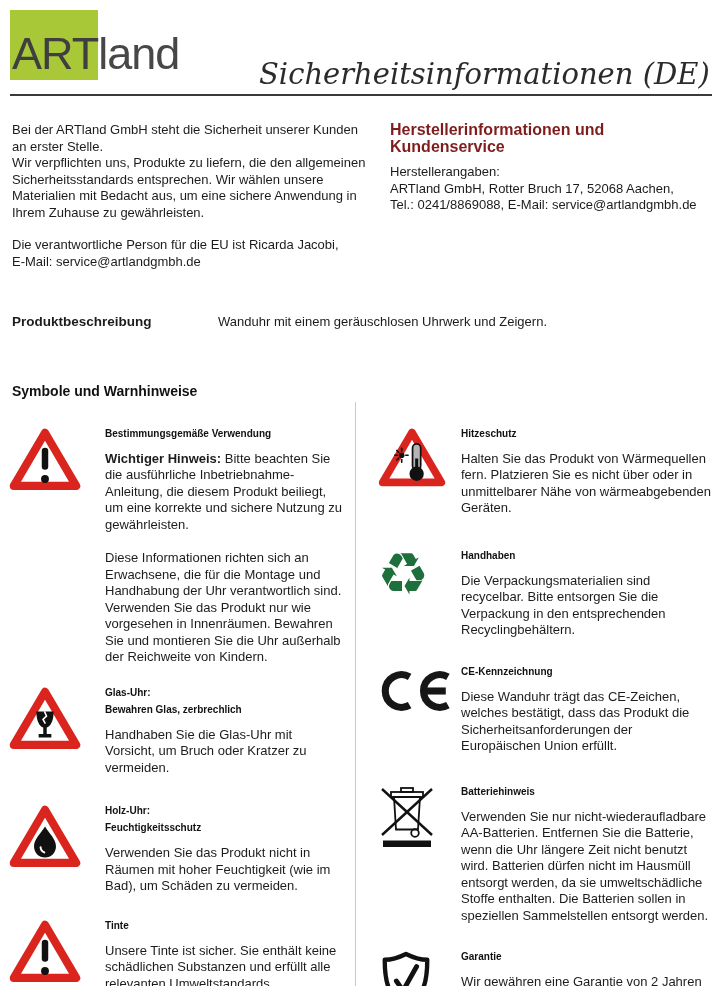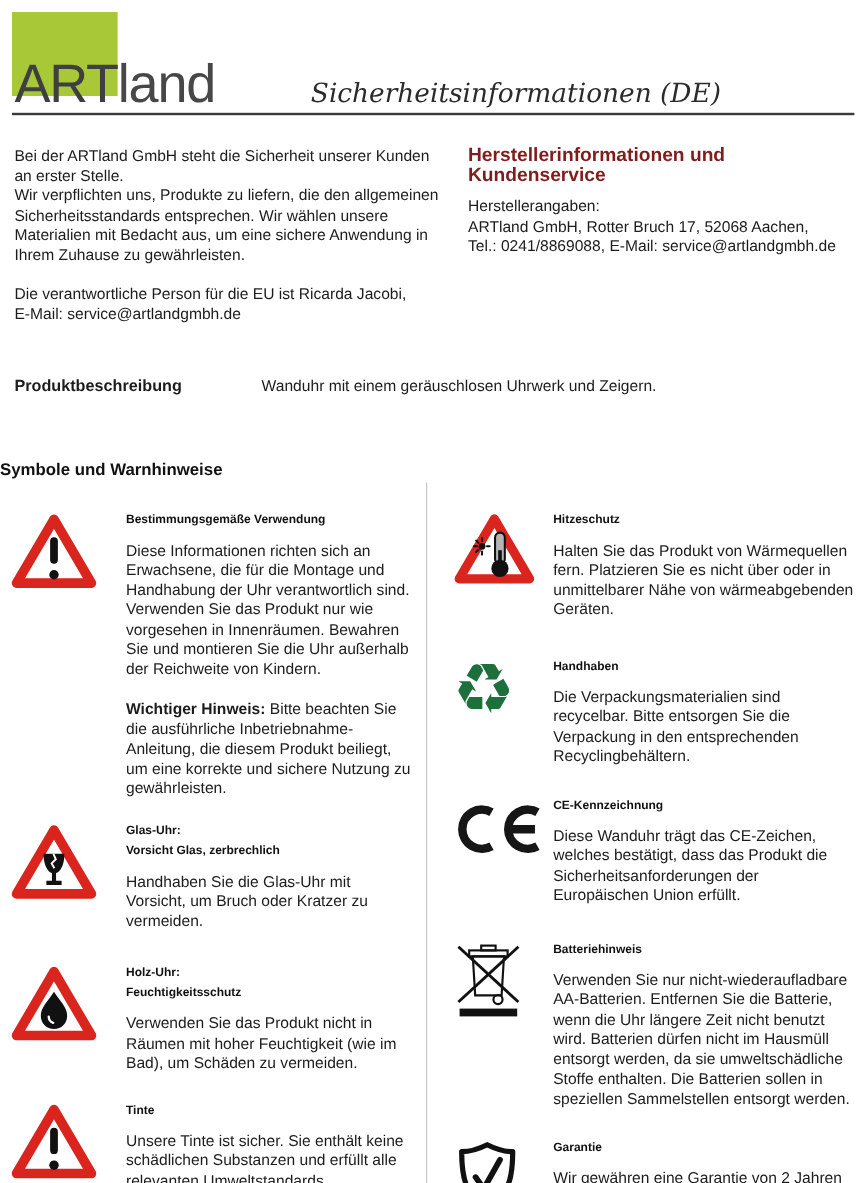--- a/index.html
+++ b/index.html
@@ -17,47 +17,47 @@
   .header {
     display:flex; align-items:flex-end;
     margin:8px 8px 0 10px;
     border-bottom:2px solid #3a3a3a;
     padding-bottom:2px;
     height:84px;
   }
   .logo { position:relative; width:195px; height:82px; flex:none; }
   .logo-square { position:absolute; left:0; top:0; width:88px; height:70px; background:#a9c838; }
   .logo-text {
-    position:absolute; left:2px; bottom:0;
+    position:absolute; left:2px; bottom:16px;
     font-size:45px; line-height:1; letter-spacing:-1px;
     color:#474747; white-space:nowrap;
   }
   .logo-text .art { color:#3f3f3f; }
   .doc-title {
     flex:1;
     font-family:"DejaVu Serif", serif;
     font-style:italic; font-weight:400;
-    font-size:22px; color:#2b2b2b;
+    font-size:29px; color:#2b2b2b;
     padding-left:54px; padding-bottom:1px;
     white-space:nowrap;
   }
 
   
   .intro { display:flex; margin:26px 8px 0 12px; }
   .intro-left { width:358px; flex:none; font-size:13px; line-height:16.5px; }
   .intro-left .p2 { margin-top:16px; }
   .intro-right { flex:1; padding-left:20px; font-size:13px; line-height:16.5px; }
   .intro-right h2 { font-size:16px; margin:0 0 9px 0; color:#7f1d1d; }
 
   
   .product-row { display:flex; margin:44px 8px 0 12px; font-size:13px; line-height:16.5px;gap:28px; }
   .product-label { width:178px; flex:none; font-weight:bold; font-size:13.5px; }
 
   
-  .symbols-heading { margin:52px 0 0 0; font-size:14px; font-weight:bold; color:#111; }
+  .symbols-heading { margin:52px 0 0 12px; font-size:14px; font-weight:bold; color:#111; }
 
   .warnings { display:flex; margin-top:14px; }
   .col { box-sizing:border-box; }
   .col-left  { width:355px; flex:none; padding:12px 10px 0 8px; }
   .col-right { flex:1; padding:12px 6px 0 22px; }
 
   .divider {
     position:absolute; left:355px; top:402px; bottom:0;
     width:1px; background:#c9c9c9;
   }
@@ -135,37 +135,37 @@
           <svg width="74" height="67" viewBox="0 0 64 58">
             <path d="M32 5 L59 51 L5 51 Z" fill="#fff" stroke="#d9251d" stroke-width="7" stroke-linejoin="round"></path>
             <rect x="29.2" y="18" width="5.6" height="19" rx="2.8" fill="#111"></rect>
             <circle cx="32" cy="45" r="3.4" fill="#111"></circle>
           </svg>
         </div>
         <div class="w-text">
           <h3>
               <span>Bestimmungsgemäße Verwendung</span>
             </h3>
+          <p><b>Wichtiger Hinweis:</b><span> Bitte beachten Sie die ausführliche Inbetriebnahme-Anleitung, die diesem Produkt beiliegt, um eine korrekte und sichere Nutzung zu gewährleisten.</span></p>
           <p>Diese Informationen richten sich an Erwachsene, die für die Montage und Handhabung der Uhr verantwortlich sind. Verwenden Sie das Produkt nur wie vorgesehen in Innenräumen. Bewahren Sie und montieren Sie die Uhr außerhalb der Reichweite von Kindern.</p>
-          <p><b>Wichtiger Hinweis:</b><span> Bitte beachten Sie die ausführliche Inbetriebnahme-Anleitung, die diesem Produkt beiliegt, um eine korrekte und sichere Nutzung zu gewährleisten.</span></p>
         </div>
       </article>
 
       <article class="w-item">
         <div class="w-icon">
           <svg width="74" height="67" viewBox="0 0 64 58">
             <path d="M32 5 L59 51 L5 51 Z" fill="#fff" stroke="#d9251d" stroke-width="7" stroke-linejoin="round"></path>
             <path d="M24.5 22 H39.5 C39.5 30.5 36.5 35 33.5 36 L33.5 41.5 L37.5 41.5 L37.5 44.5 L26.5 44.5 L26.5 41.5 L30.5 41.5 L30.5 36 C27.5 35 24.5 30.5 24.5 22 Z" fill="#111"></path>
             <path d="M31.5 22 L33.3 26 L30.3 29 L32.3 32.5" stroke="#fff" stroke-width="1.4" fill="none"></path>
           </svg>
         </div>
         <div class="w-text">
           <h3>
               <span>Glas-Uhr:</span>
-              <span>Vorsicht Glas, zerbrechlich</span>
+              <span>Bewahren Glas, zerbrechlich</span>
             </h3>
           <p>Handhaben Sie die Glas-Uhr mit Vorsicht, um Bruch oder Kratzer zu vermeiden.</p>
         </div>
       </article>
 
       <article class="w-item">
         <div class="w-icon">
           <svg width="74" height="67" viewBox="0 0 64 58">
             <path d="M32 5 L59 51 L5 51 Z" fill="#fff" stroke="#d9251d" stroke-width="7" stroke-linejoin="round"></path>
             <path d="M32 19.5 C36 26 41.5 30.5 41.5 36.8 C41.5 42.2 37.3 46.4 32 46.4 C26.7 46.4 22.5 42.2 22.5 36.8 C22.5 30.5 28 26 32 19.5 Z" fill="#111"></path>

